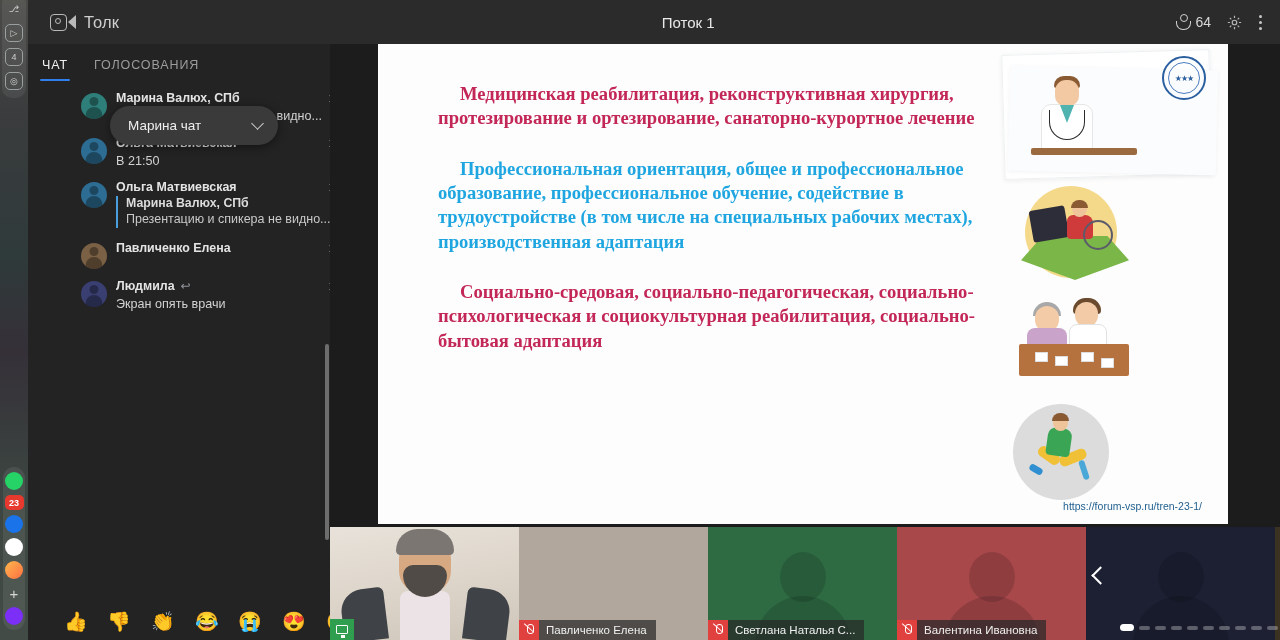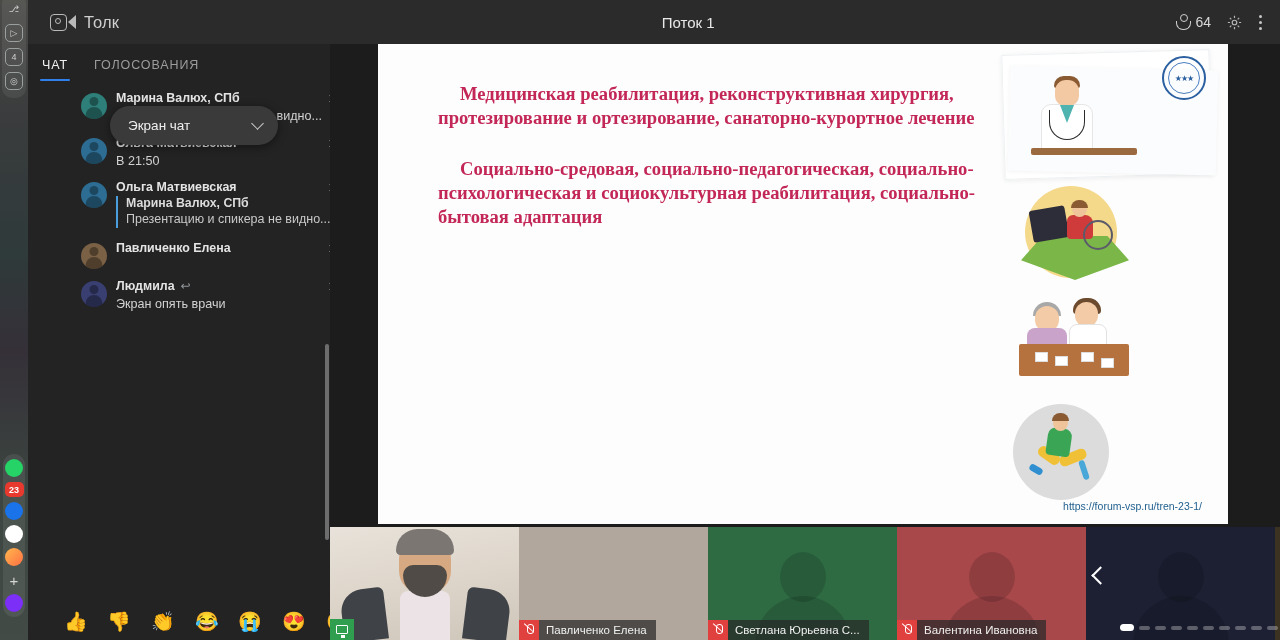--- a/index.html
+++ b/index.html
@@ -20,21 +20,21 @@
     display: flex; flex-direction: column; align-items: center; gap: 6px;
     background: rgba(255,255,255,.07); border-radius: 10px; padding: 6px 0 8px;
   }
   .dock-ico {
     width: 18px; height: 18px; border-radius: 4px;
     display: flex; align-items: center; justify-content: center;
     color: #cfcfcf; font-size: 9px; line-height: 1;
   }
   .dock-ico.outline { border: 1px solid #9aa0a0; border-radius: 5px; }
   .dock-group-bottom {
-    position: absolute; left: 3px; bottom: 23px; width: 22px;
+    position: absolute; left: 3px; bottom: 10px; width: 22px;
     display: flex; flex-direction: column; align-items: center; gap: 5px;
     background: rgba(255,255,255,.08); border-radius: 11px; padding: 5px 0;
   }
   .app-ico { width: 18px; height: 18px; border-radius: 50%; position: relative;
              display:flex; align-items:center; justify-content:center; font-size:9px; color:#fff; font-weight:bold;}
   .ic-whatsapp { background:#25d366; }
   .ic-badge { background:#e8392e; border-radius:5px; width:19px; height:15px; font-size:9px; }
   .ic-blue { background:#1a73e8; }
   .ic-gmail { background:#ffffff; }
   .ic-orange { background: linear-gradient(135deg,#ffb74d,#ff7043); }
@@ -343,40 +343,41 @@
             </div>
             <div class="msg-text">Экран опять врачи</div>
           </div>
         </div>
 
       </div>
 
       <div class="chat-scrollbar"></div>
 
       <div class="chat-dd">
-        <span>Экран чат</span>
+        <span>Марина чат</span>
         <span class="chev"></span>
       </div>
 
       <div class="emoji-bar">
         <span class="emoji">👍</span>
         <span class="emoji">👎</span>
         <span class="emoji">👏</span>
         <span class="emoji">😂</span>
         <span class="emoji">😭</span>
         <span class="emoji">😍</span>
         <span class="emoji">😕</span>
       </div>
     </div>
 
     <div class="stage">
       <div class="slide">
 
         <div class="slide-body">
           <div class="para p-red">Медицинская реабилитация, реконструктивная хирургия, протезирование и ортезирование, санаторно-курортное лечение</div>
+          <div class="para p-blue">Профессиональная ориентация, общее и профессиональное образование, профессиональное обучение, содействие в трудоустройстве (в том числе на специальных рабочих местах), производственная адаптация</div>
           <div class="para p-red">Социально-средовая, социально-педагогическая, социально-психологическая и социокультурная реабилитация, социально-бытовая адаптация</div>
         </div>
 
         <div class="slide-art">
           <div class="art-card"></div>
           <div class="art-card2"></div>
           <div class="doctor">
             <span class="doc-coat"></span>
               <span class="doc-hair"></span>
               <span class="doc-head"></span>
@@ -469,21 +470,21 @@
 
       <div class="tile t-green">
         <span class="silhouette">
             <i class="sh-b"></i>
             <i class="sh-h"></i>
           </span>
         <div class="name-chip">
           <span class="mic-off">
               <span class="mic-glyph"></span>
             </span>
-          <span class="name-text">Светлана Юрьевна С...</span>
+          <span class="name-text">Светлана Наталья С...</span>
         </div>
       </div>
 
       <div class="tile t-red">
         <span class="silhouette">
             <i class="sh-b"></i>
             <i class="sh-h"></i>
           </span>
         <div class="name-chip">
           <span class="mic-off">

